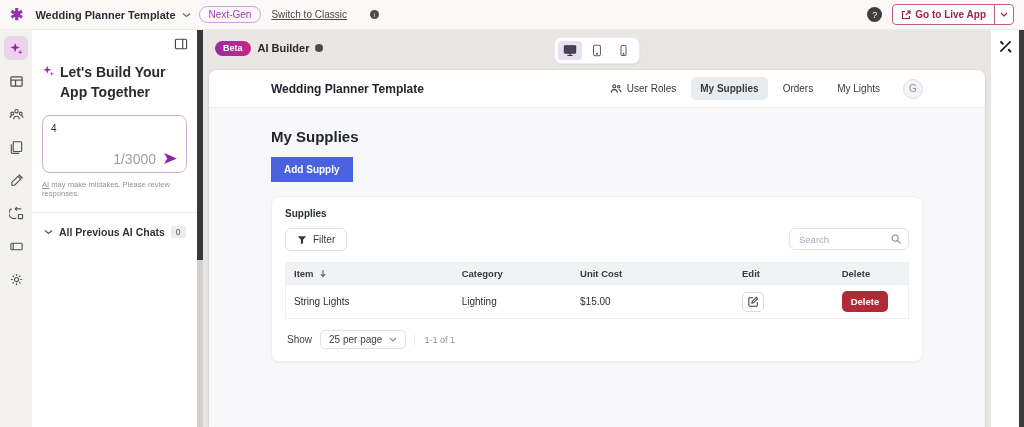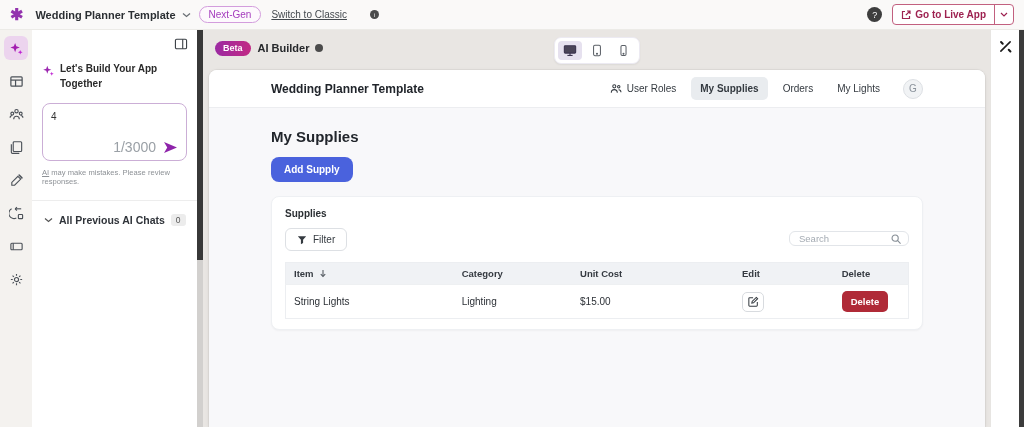--- a/index.html
+++ b/index.html
@@ -31,21 +31,21 @@
   
   .rail { width:32px; background:#f4f2ef; display:flex; flex-direction:column; align-items:center;
           padding-top:6px; gap:9px; }
   .rail-btn { width:24px; height:24px; border-radius:6px; display:flex; align-items:center; justify-content:center; cursor:pointer; }
   .rail-btn.active { background:#ecd4ee; }
 
   
   .ai-panel { width:165px; background:#ffffff; position:relative; padding-top:6px; }
   .collapse-btn { position:absolute; top:8px; right:9px; cursor:pointer; }
   .ai-head { display:flex; gap:5px; padding:26px 12px 0 10px; }
-  .ai-head .txt { font-size:10px; font-weight:bold; color:#2b2b2b; line-height:1.45; }
+  .ai-head .txt { font-size:14px; font-weight:bold; color:#2b2b2b; line-height:1.45; }
   .prompt-box { margin:12px 10px 0 10px; border:1px solid #cbaed6; border-radius:8px; height:58px;
                 position:relative; background:#fff; }
   .prompt-box textarea { width:100%; height:34px; border:0; outline:none; resize:none; font-family:inherit;
                 font-size:10px; color:#333; padding:7px 8px; background:transparent; }
   .prompt-foot { position:absolute; right:8px; bottom:5px; display:flex; align-items:center; gap:7px; }
   .char-count { font-size:14px; color:#9aa0a6; }
   .disclaimer { font-size:7.6px; color:#8d9196; padding:7px 10px 0 10px; }
   .disclaimer u { text-decoration:underline; }
   .panel-divider { border-top:1px solid #ededed; margin:14px 0 0 0; }
   .chats-row { display:flex; align-items:center; gap:6px; padding:13px 10px 0 12px; cursor:pointer; }
@@ -76,30 +76,30 @@
   .pv-title { font-size:12px; font-weight:bold; color:#21252b; }
   .pv-nav { margin-left:auto; display:flex; align-items:center; gap:6px; }
   .nav-item { font-size:10px; color:#343a40; padding:6px 9px; border-radius:5px; display:flex; align-items:flex-end; gap:5px; cursor:pointer; white-space:nowrap; }
   .nav-item.active { background:#e9ecef; font-weight:bold; }
   .avatar { width:20px; height:20px; border-radius:50%; background:#f1f3f5; border:1px solid #dde0e4;
             color:#8a929b; font-size:10px; display:flex; align-items:center; justify-content:center; margin-left:8px; cursor:pointer; }
 
   .pv-content { padding:20px 62px 0 62px; }
   .page-title { font-size:15px; font-weight:bold; color:#22262c; }
   .add-btn { margin-top:12px; background:#4a62dd; color:#fff; border:0; font-size:10px; font-weight:bold;
-             font-family:inherit; padding:7px 13px; border-radius:8px; cursor:pointer; }
+             font-family:inherit; padding:7px 13px; border-radius:0; cursor:pointer; }
 
   .card { margin-top:14px; background:#fff; border:1px solid #eef0f3; border-radius:8px;
           box-shadow:0 1px 2px rgba(0,0,0,.04); padding:11px 13px 10px 13px; }
   .card-title { font-size:10px; font-weight:bold; color:#2b2f33; }
   .card-tools { display:flex; margin-top:9px; }
   .filter-btn { display:flex; align-items:center; gap:6px; border:1px solid #dde0e4; background:#fff;
                 border-radius:6px; padding:5px 11px; font-size:10px; font-family:inherit; color:#343a40; cursor:pointer; }
   .search-wrap { margin-left:auto; position:relative; }
-  .search-wrap input { width:120px; height:15px; border:1px solid #e2e5e9; border-radius:6px; font-family:inherit;
+  .search-wrap input { width:120px; height:22px; border:1px solid #e2e5e9; border-radius:6px; font-family:inherit;
                        font-size:9.5px; padding:0 22px 0 9px; color:#333; outline:none; background:#fff; }
   .search-wrap input::placeholder { color:#a4abb3; }
   .search-icon { position:absolute; right:7px; top:5px; }
 
   table.supplies { width:100%; border-collapse:collapse; margin-top:11px; border:1px solid #eceef1; }
   table.supplies th { background:#f0f2f5; font-size:9.5px; font-weight:bold; color:#353a41; text-align:left;
                       padding:5px 8px; }
   table.supplies td { font-size:10px; color:#2c3036; padding:6px 8px; background:#fff; border-top:1px solid #eef0f2; }
   .col-item{width:27%} .col-cat{width:19%} .col-cost{width:26%} .col-edit{width:16%} .col-del{width:12%}
   .th-inner { display:flex; align-items:center; gap:5px; }
@@ -398,20 +398,30 @@
                     </span>
                   </button>
                 </td>
                 <td>
                   <button class="delete-btn">Delete</button>
                 </td>
               </tr>
             </tbody>
           </table>
 
+          <div class="pagination">
+            <span class="show-label">Show</span>
+            <span class="per-page">
+              <span>25 per page</span>
+              <svg width="8" height="5" viewBox="0 0 8 5">
+                  <polyline points="1,1 4,4 7,1" fill="none" stroke="#868e96" stroke-width="1.2"></polyline>
+                </svg>
+            </span>
+            <span class="range-text">1-1 of 1</span>
+          </div>
         </div>
       </div>
     </div>
   </div>
 
   <div class="tools-strip">
     <span>
       <svg width="13" height="13" viewBox="0 0 14 14">
           <path d="M2 12 L8.5 5.5 M5.5 8.5 L12 2" stroke="#1b1b1b" stroke-width="1.7" stroke-linecap="round"></path>
           <path d="M10.5 10.5 L12.3 12.3" stroke="#1b1b1b" stroke-width="2.2" stroke-linecap="round"></path>

